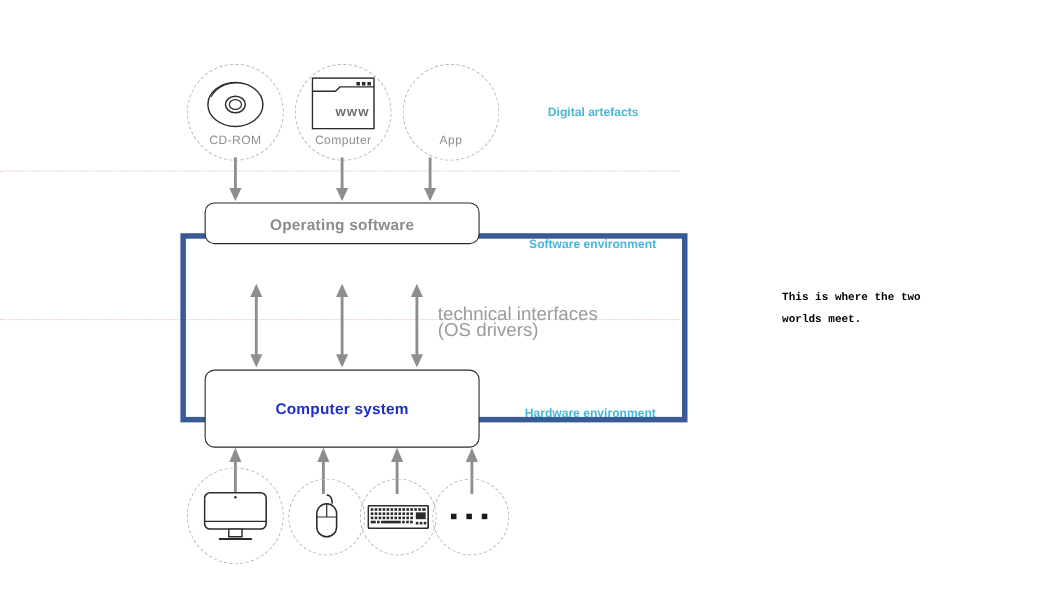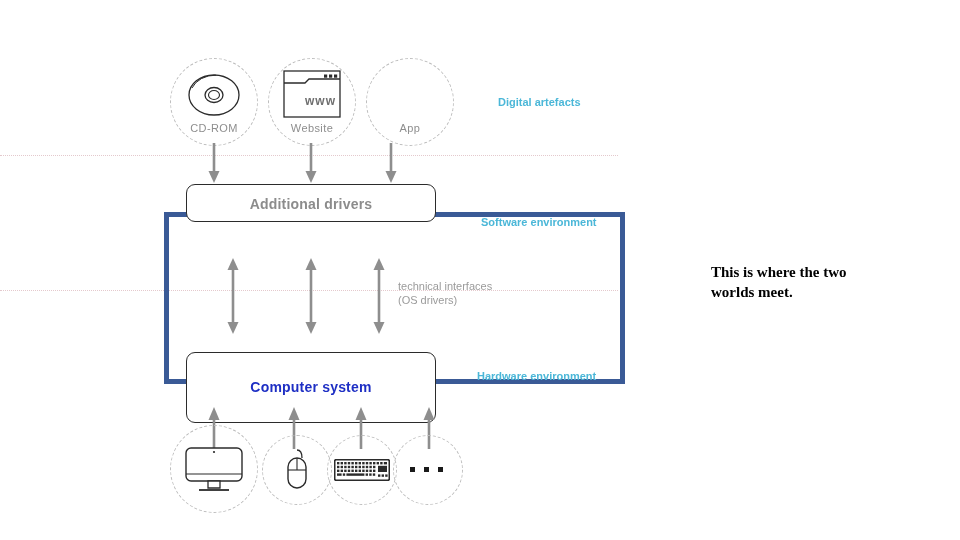--- a/index.html
+++ b/index.html
@@ -16,36 +16,36 @@
   
   .rbox{position:absolute;box-sizing:border-box;background:#ffffff;
         border:1px solid #2b2b2b;border-radius:9px;}
   .rbox .cap{position:absolute;left:0;right:0;text-align:center;
              font-size:14px;font-weight:bold;letter-spacing:.2px;}
 
   
   .env{position:absolute;color:#4bb7d8;font-size:11px;font-weight:bold;white-space:nowrap;}
 
   
-  .greycap{position:absolute;color:#9b9b9b;font-size:11px;line-height:14px;white-space:nowrap;}
+  .greycap{position:absolute;color:#9b9b9b;font-size:17px;line-height:14px;white-space:nowrap;}
 
   
   .dcircle{position:absolute;border:1px dashed #bdbdbd;border-radius:50%;box-sizing:border-box;}
 
   
   .icon{position:absolute;}
   .iconlabel{position:absolute;left:0;right:0;text-align:center;color:#8e8e8e;
              font-size:11px;letter-spacing:.4px;white-space:nowrap;}
 
   
   .arrow{position:absolute;}
 
   
-  #annotation{position:absolute;color:#000;font-size:15px;line-height:20px;
-              font-family:Liberation Serif, serif;font-weight:600;}
+  #annotation{position:absolute;color:#000;font-size:10px;line-height:20px;
+              font-family:Liberation Mono, monospace;font-weight:600;}
 
   .www{position:absolute;left:0;right:0;text-align:center;color:#6f6f6f;
        font-size:12px;font-weight:bold;letter-spacing:1px;}
   .exe{position:absolute;color:#6f6f6f;font-size:9px;font-weight:bold;letter-spacing:.3px;}
   .dots3{position:absolute;display:flex;gap:9px;}
   .dots3 i{width:5px;height:5px;background:#1a1a1a;display:block;}
 </style>
 </head>
 <body>
 
@@ -71,21 +71,21 @@
   <div class="icon" style="left:283px;top:70px;width:58px;height:48px;">
     <svg width="58" height="48" viewBox="0 0 58 48">
       <rect x="1" y="1" width="56" height="46" fill="#fff" stroke="#2b2b2b" stroke-width="1.3"></rect>
       <path d="M1 13 H22 L26 9 H57" fill="none" stroke="#2b2b2b" stroke-width="1.3"></path>
       <rect x="41" y="4.5" width="3.2" height="3.2" fill="#2b2b2b"></rect>
       <rect x="46" y="4.5" width="3.2" height="3.2" fill="#2b2b2b"></rect>
       <rect x="51" y="4.5" width="3.2" height="3.2" fill="#2b2b2b"></rect>
     </svg>
     <div class="www" style="top:24px;padding-left:17px;">www</div>
   </div>
-  <div class="iconlabel" style="left:268px;top:122px;width:88px;">Website</div>
+  <div class="iconlabel" style="left:268px;top:122px;width:88px;">Computer</div>
 
   <div class="dcircle" style="left:366px;top:58px;width:88px;height:88px;"></div>
   <div class="iconlabel" style="left:366px;top:122px;width:88px;">App</div>
 
   <div class="env" style="left:498px;top:96px;">Digital artefacts</div>
 
   <div class="arrow" style="left:206px;top:143px;width:16px;height:41px;">
     <svg width="16" height="41" viewBox="0 0 16 41">
       <line x1="8" y1="0" x2="8" y2="30" stroke="#8e8e8e" stroke-width="2.6"></line>
       <path d="M8 40 L2.5 28 H13.5 Z" fill="#8e8e8e"></path>
@@ -98,21 +98,21 @@
     </svg>
   </div>
   <div class="arrow" style="left:383px;top:143px;width:16px;height:41px;">
     <svg width="16" height="41" viewBox="0 0 16 41">
       <line x1="8" y1="0" x2="8" y2="30" stroke="#8e8e8e" stroke-width="2.6"></line>
       <path d="M8 40 L2.5 28 H13.5 Z" fill="#8e8e8e"></path>
     </svg>
   </div>
 
   <div class="rbox" style="left:186px;top:184px;width:250px;height:38px;">
-    <div class="cap" style="top:11px;color:#8c8c8c;">Additional drivers</div>
+    <div class="cap" style="top:11px;color:#8c8c8c;">Operating software</div>
   </div>
 
 
   <div class="env" style="left:481px;top:216px;">Software environment</div>
 
   <div class="arrow" style="left:225px;top:258px;width:16px;height:76px;">
     <svg width="16" height="76" viewBox="0 0 16 76">
       <line x1="8" y1="10" x2="8" y2="66" stroke="#8e8e8e" stroke-width="2.6"></line>
       <path d="M8 0 L2.5 12 H13.5 Z" fill="#8e8e8e"></path>
       <path d="M8 76 L2.5 64 H13.5 Z" fill="#8e8e8e"></path>
@@ -131,21 +131,21 @@
       <path d="M8 0 L2.5 12 H13.5 Z" fill="#8e8e8e"></path>
       <path d="M8 76 L2.5 64 H13.5 Z" fill="#8e8e8e"></path>
     </svg>
   </div>
 
   <div class="greycap" style="left:398px;top:279px;">
     <div>technical interfaces</div>
     <div>(OS drivers)</div>
   </div>
 
-  <div class="rbox" style="left:186px;top:336px;width:250px;height:71px;margin-top:16px;">
+  <div class="rbox" style="left:186px;top:336px;width:250px;height:71px;">
     <div class="cap" style="top:26px;color:#1e2fc4;">Computer system</div>
   </div>
 
   <div class="env" style="left:477px;top:370px;">Hardware environment</div>
 
   <div class="arrow" style="left:206px;top:407px;width:16px;height:42px;">
     <svg width="16" height="42" viewBox="0 0 16 42">
       <line x1="8" y1="12" x2="8" y2="42" stroke="#8e8e8e" stroke-width="2.6"></line>
       <path d="M8 0 L2.5 13 H13.5 Z" fill="#8e8e8e"></path>
     </svg>

